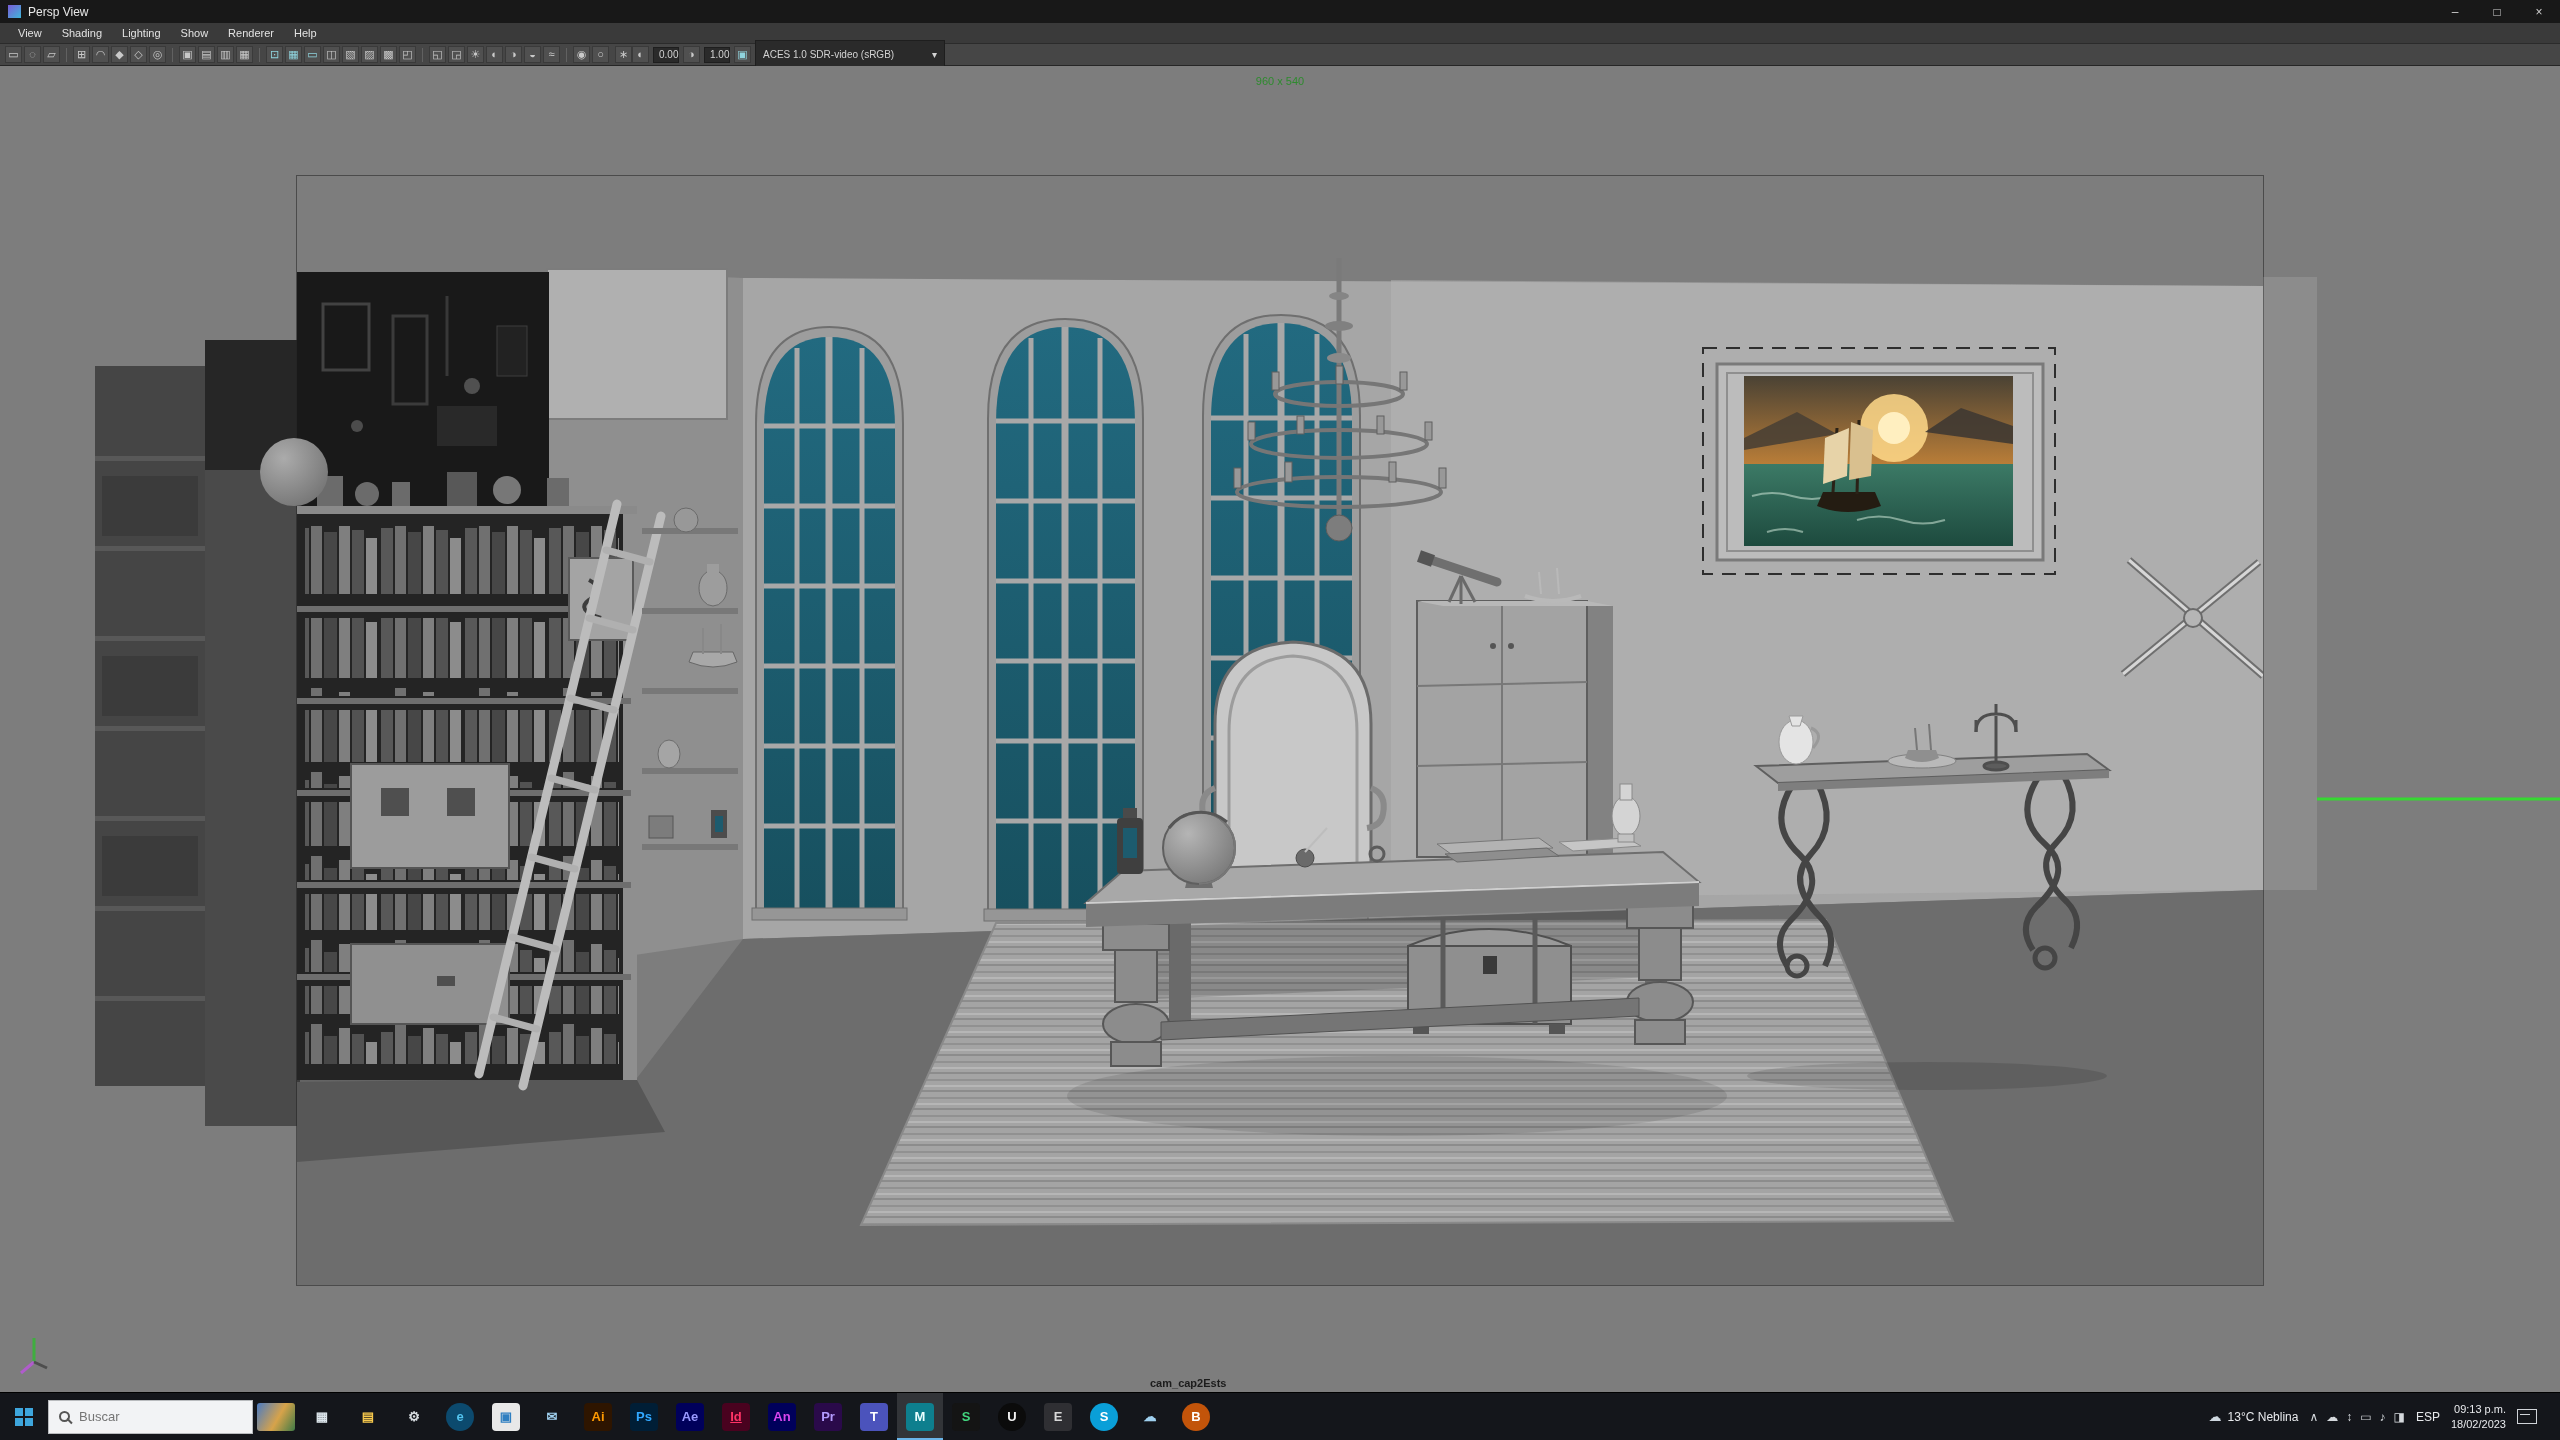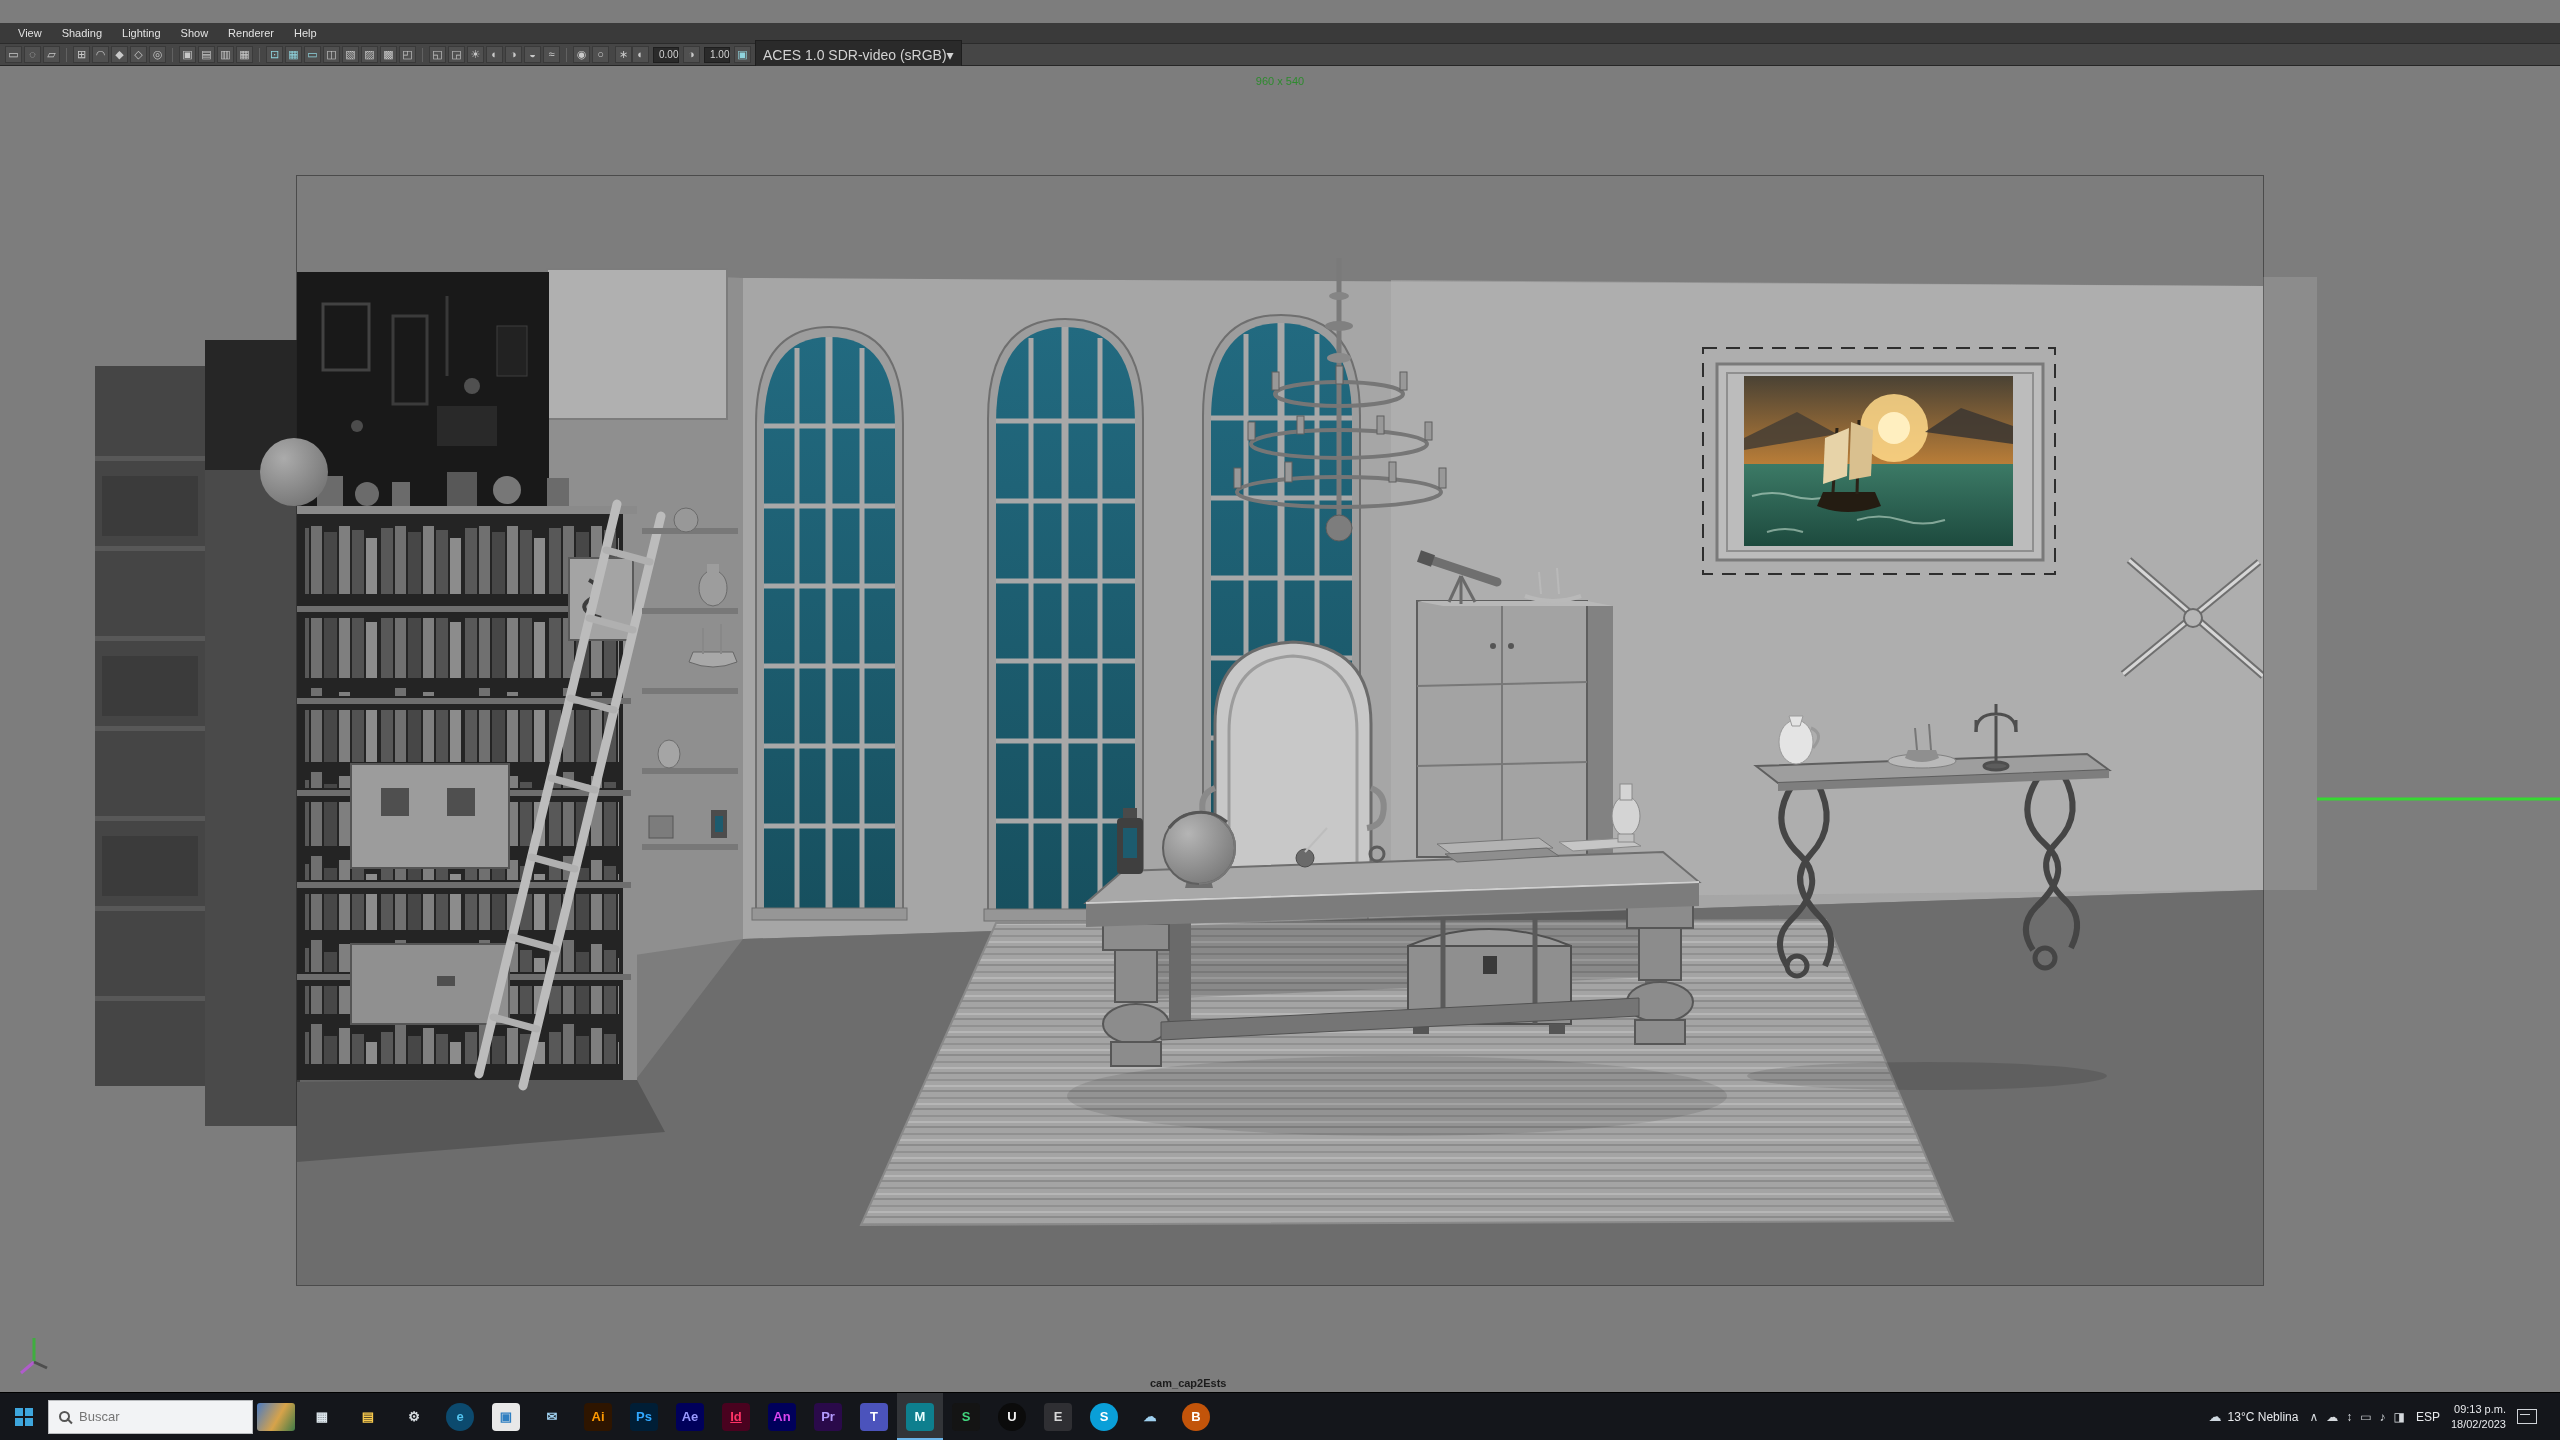--- a/index.html
+++ b/index.html
@@ -24,21 +24,21 @@
 
   .toolbar { position:absolute; top:44px; left:0; right:0; height:22px; background:#464646;
              border-bottom:1px solid #262626; display:flex; align-items:center; padding-left:5px; }
   .tb-icons { display:flex; align-items:center; gap:2px; }
   .tb-ico { width:17px; height:17px; background:#505050; border:1px solid #3a3a3a; color:#c9c9c9;
             font-size:11px; line-height:15px; text-align:center; display:inline-block; overflow:hidden; }
   .tb-ico.t-sep { width:1px; height:14px; background:#616161; border:none; margin:0 4px; font-size:0; }
   .tb-field { width:26px; height:16px; background:#2a2a2a; border:1px solid #1e1e1e; color:#d2d2d2;
               font-size:10px; line-height:14px; padding:0 5px; margin:0 4px; }
   .tb-dd { min-width:190px; height:30px; background:#2a2a2a; border:1px solid #1e1e1e; color:#d2d2d2;
-           font-size:14px; display:flex; align-items:center; justify-content:space-between;
+           font-size:10px; display:flex; align-items:center; justify-content:space-between;
            padding:0 7px; margin-left:4px; }
 
   
   .viewport { position:absolute; top:66px; bottom:48px; left:0; right:0; background:#7d7d7d; overflow:hidden; }
   .left-dim { position:absolute; left:80px; top:240px; }
   .gate { position:absolute; left:297px; top:110px; width:1966px; height:1109px;
           outline:1px solid rgba(35,35,35,.55); }
   .film-ext { position:absolute; left:2263px; top:211px; width:54px; height:613px;
               background:rgba(255,255,255,.12); }
   .vp-overlay { position:absolute; inset:0; pointer-events:none; }
@@ -76,20 +76,31 @@
   .clock { font-size:11px; text-align:right; line-height:1.3; }
   .action { width:20px; height:15px; border:1px solid #cfd3d8; position:relative; }
   .action::after { content:""; position:absolute; left:2px; top:4px; width:10px; height:1px; background:#cfd3d8; }
   .show-desktop { width:6px; height:100%; border-left:1px solid #3c4046; }
 </style>
 </head>
 <body>
 
 <div class="screen">
 
+  <div class="titlebar">
+    <div class="title-left">
+      <span class="app-ico"></span>
+      <span class="title-text">Persp View</span>
+    </div>
+    <div class="win-controls">
+      <span class="wc">–</span>
+      <span class="wc">□</span>
+      <span class="wc">×</span>
+    </div>
+  </div>
 
   <div class="menubar">
 
   <span class="menu-item">View</span>
       <span class="menu-item">Shading</span>
       <span class="menu-item">Lighting</span>
       <span class="menu-item">Show</span>
       <span class="menu-item">Renderer</span>
       <span class="menu-item">Help</span>
     </div>

